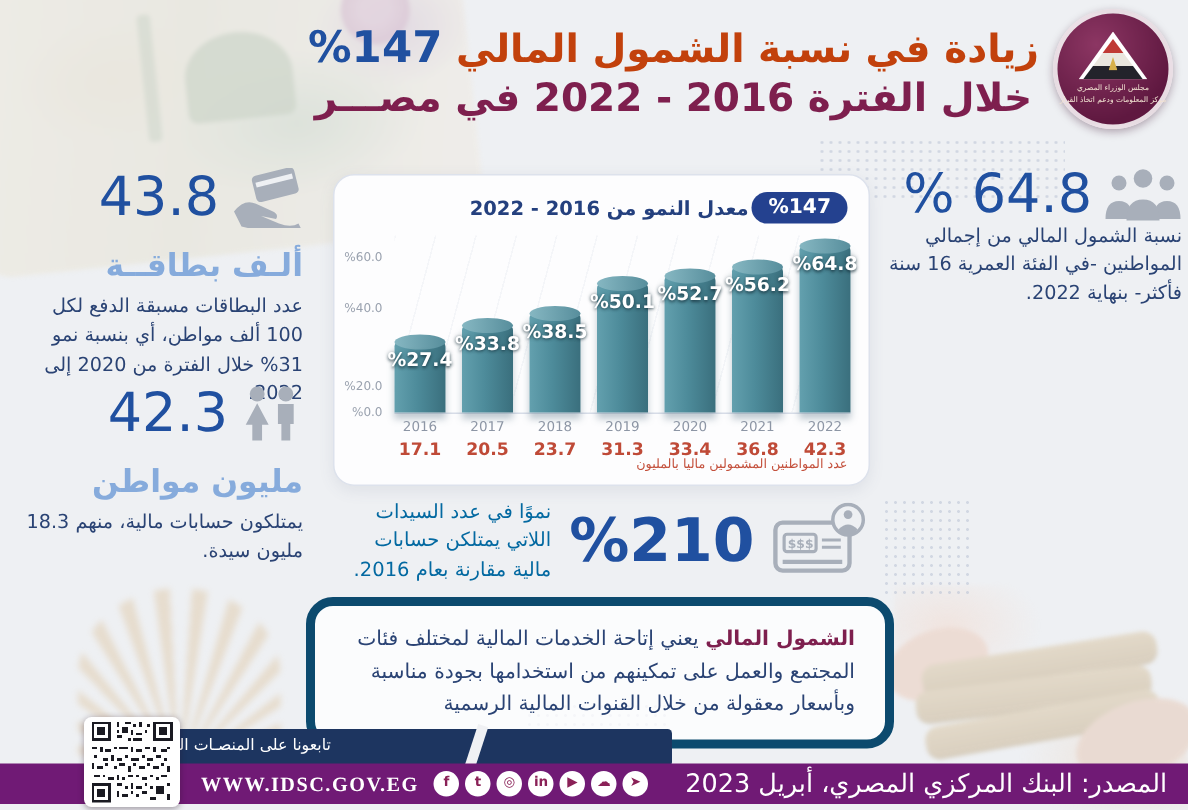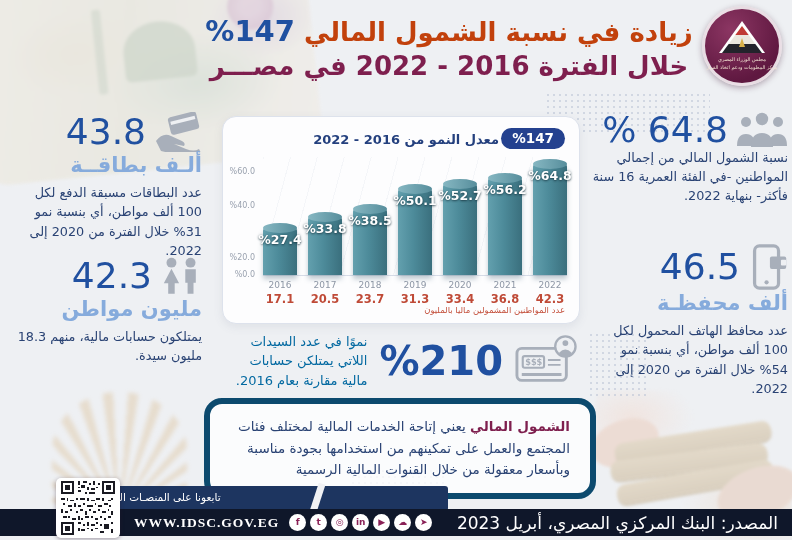--- a/index.html
+++ b/index.html
@@ -56,21 +56,21 @@
   .flag{width:40px;height:27px;clip-path:polygon(50% 0,100% 100%,0 100%);
     background:linear-gradient(180deg,#c03a35 0 34%,#eae6de 34% 67%,#23232b 67% 100%);position:relative;}
   .flag .eagle-dot{position:absolute;left:17px;top:12px;width:6px;height:9px;background:#d8b04a;
     clip-path:polygon(50% 0,100% 100%,0 100%);}
   .logo-text{color:#f2e3d2;font-size:5px;line-height:1.5;text-align:center;margin-top:3px;direction:rtl;}
 
   
   .stat{position:absolute;z-index:1;text-align:right;direction:rtl;}
   .stat-head{display:flex;direction:ltr;justify-content:flex-end;align-items:center;gap:8px;}
   .stat-value{font-size:36px;font-weight:normal;color:#2050A0;line-height:1;direction:ltr;}
-  .stat-unit{font-size:21px;font-weight:bold;color:#86ABDC;margin:1px 0 6px;line-height:1.15;}
+  .stat-unit{font-size:21px;font-weight:bold;color:#86ABDC;margin:13px 0 6px;line-height:1.15;}
   .stat-desc{font-size:12.8px;color:#2A4374;line-height:1.5;}
   .s-left1{left:14px;top:112px;width:188px;}
   .s-left2{left:14px;top:256px;width:188px;}
   .s-right1{left:592px;top:112px;width:196px;}
   .s-right2{left:592px;top:244px;width:196px;}
   .gicon{color:#A8AFBA;}
 
   
   .chart-card{position:absolute;z-index:1;left:222px;top:116px;width:356px;height:206px;
     background:#fdfdfe;border:1px solid #dde2ec;border-radius:14px;
@@ -109,21 +109,21 @@
     background:rgba(255,255,255,.78);border:6px solid #0c4a6e;border-radius:18px;
     padding:12px 20px;direction:rtl;font-size:13.5px;line-height:1.6;color:#2A4374;}
   .definition .term{color:#7E1F4E;font-weight:bold;}
 
   
   .follow-strip{position:absolute;z-index:2;left:56px;top:486px;width:392px;height:25px;
     background:#1D3560;border-radius:12px 3px 3px 12px;}
   .follow-strip .txt{position:absolute;left:38px;top:5px;color:#fff;font-size:10.5px;direction:rtl;}
   .strip-slash{position:absolute;z-index:2;left:314px;top:483px;width:7px;height:30px;
     background:#f0f1f4;transform:rotate(18deg);}
-  .footer-bar{position:absolute;z-index:2;left:0;top:509px;width:792px;height:27px;background:#0f172a;
+  .footer-bar{position:absolute;z-index:2;left:0;top:509px;width:792px;height:27px;background:#701a75;
     display:flex;direction:ltr;align-items:center;box-sizing:border-box;padding:0 14px 0 134px;gap:10px;}
   .website{color:#fff;font-family:"Liberation Serif","DejaVu Serif",serif;font-weight:bold;
     font-size:13.5px;letter-spacing:1px;}
   .socials{display:flex;gap:4px;align-items:center;}
   .soc{width:17px;height:17px;border-radius:50%;background:#fff;color:#8A2157;
     font-size:9px;font-weight:bold;line-height:17px;text-align:center;display:inline-block;}
   .source{margin-left:auto;color:#fff;font-size:17px;direction:rtl;white-space:nowrap;}
   .qr{position:absolute;z-index:3;left:56px;top:478px;width:64px;height:60px;background:#fff;
     border-radius:5px;padding:3px;box-sizing:border-box;box-shadow:0 1px 4px rgba(40,20,40,.4);}
   .qr svg{width:100%;height:100%;}
@@ -213,33 +213,20 @@
           <circle cx="42" cy="10" r="5"></circle>
             <path d="M33 34 q0 -12 9 -12 t9 12 Z"></path>
           <circle cx="26" cy="7" r="6.2"></circle>
             <path d="M15 35 q0 -14 11 -14 t11 14 Z"></path>
         </g>
       </svg>
     </div>
     <div class="stat-desc">نسبة الشمول المالي من إجمالي المواطنين -في الفئة العمرية 16 سنة فأكثر- بنهاية 2022.</div>
   </div>
 
-  <div class="stat s-right2">
-    <div class="stat-head">
-      <span class="stat-value">46.5</span>
-      <svg class="gicon" width="40" height="46" viewBox="0 0 40 48">
-        <rect x="6" y="2" width="25" height="44" rx="5" fill="none" stroke="#A8AFBA" stroke-width="3.4"></rect>
-        <circle cx="18.5" cy="40" r="2.2" fill="#A8AFBA"></circle>
-        <rect x="22" y="13" width="17" height="13" rx="2" fill="#A8AFBA"></rect>
-        <rect x="33.5" y="16.5" width="5.5" height="6" rx="1" fill="#eef0f3"></rect>
-      </svg>
-    </div>
-    <div class="stat-unit">ألف محفظـة</div>
-    <div class="stat-desc">عدد محافظ الهاتف المحمول لكل 100 ألف مواطن، أي بنسبة نمو 54% خلال الفترة من 2020 إلى 2022.</div>
-  </div>
 
   <div class="chart-card">
     <span class="chart-badge">%147</span>
     <span class="chart-title">معدل النمو من 2016 - 2022</span>
     <div class="chart-plot">
       <div class="y-axis">
           <div class="ytick" style="top: 9.8px;">%60.0</div>
           <div class="ytick" style="top: 44.2px;">%40.0</div>
           <div class="ytick" style="top: 96px;">%20.0</div>
           <div class="ytick" style="top: 113px;">%0.0</div>

